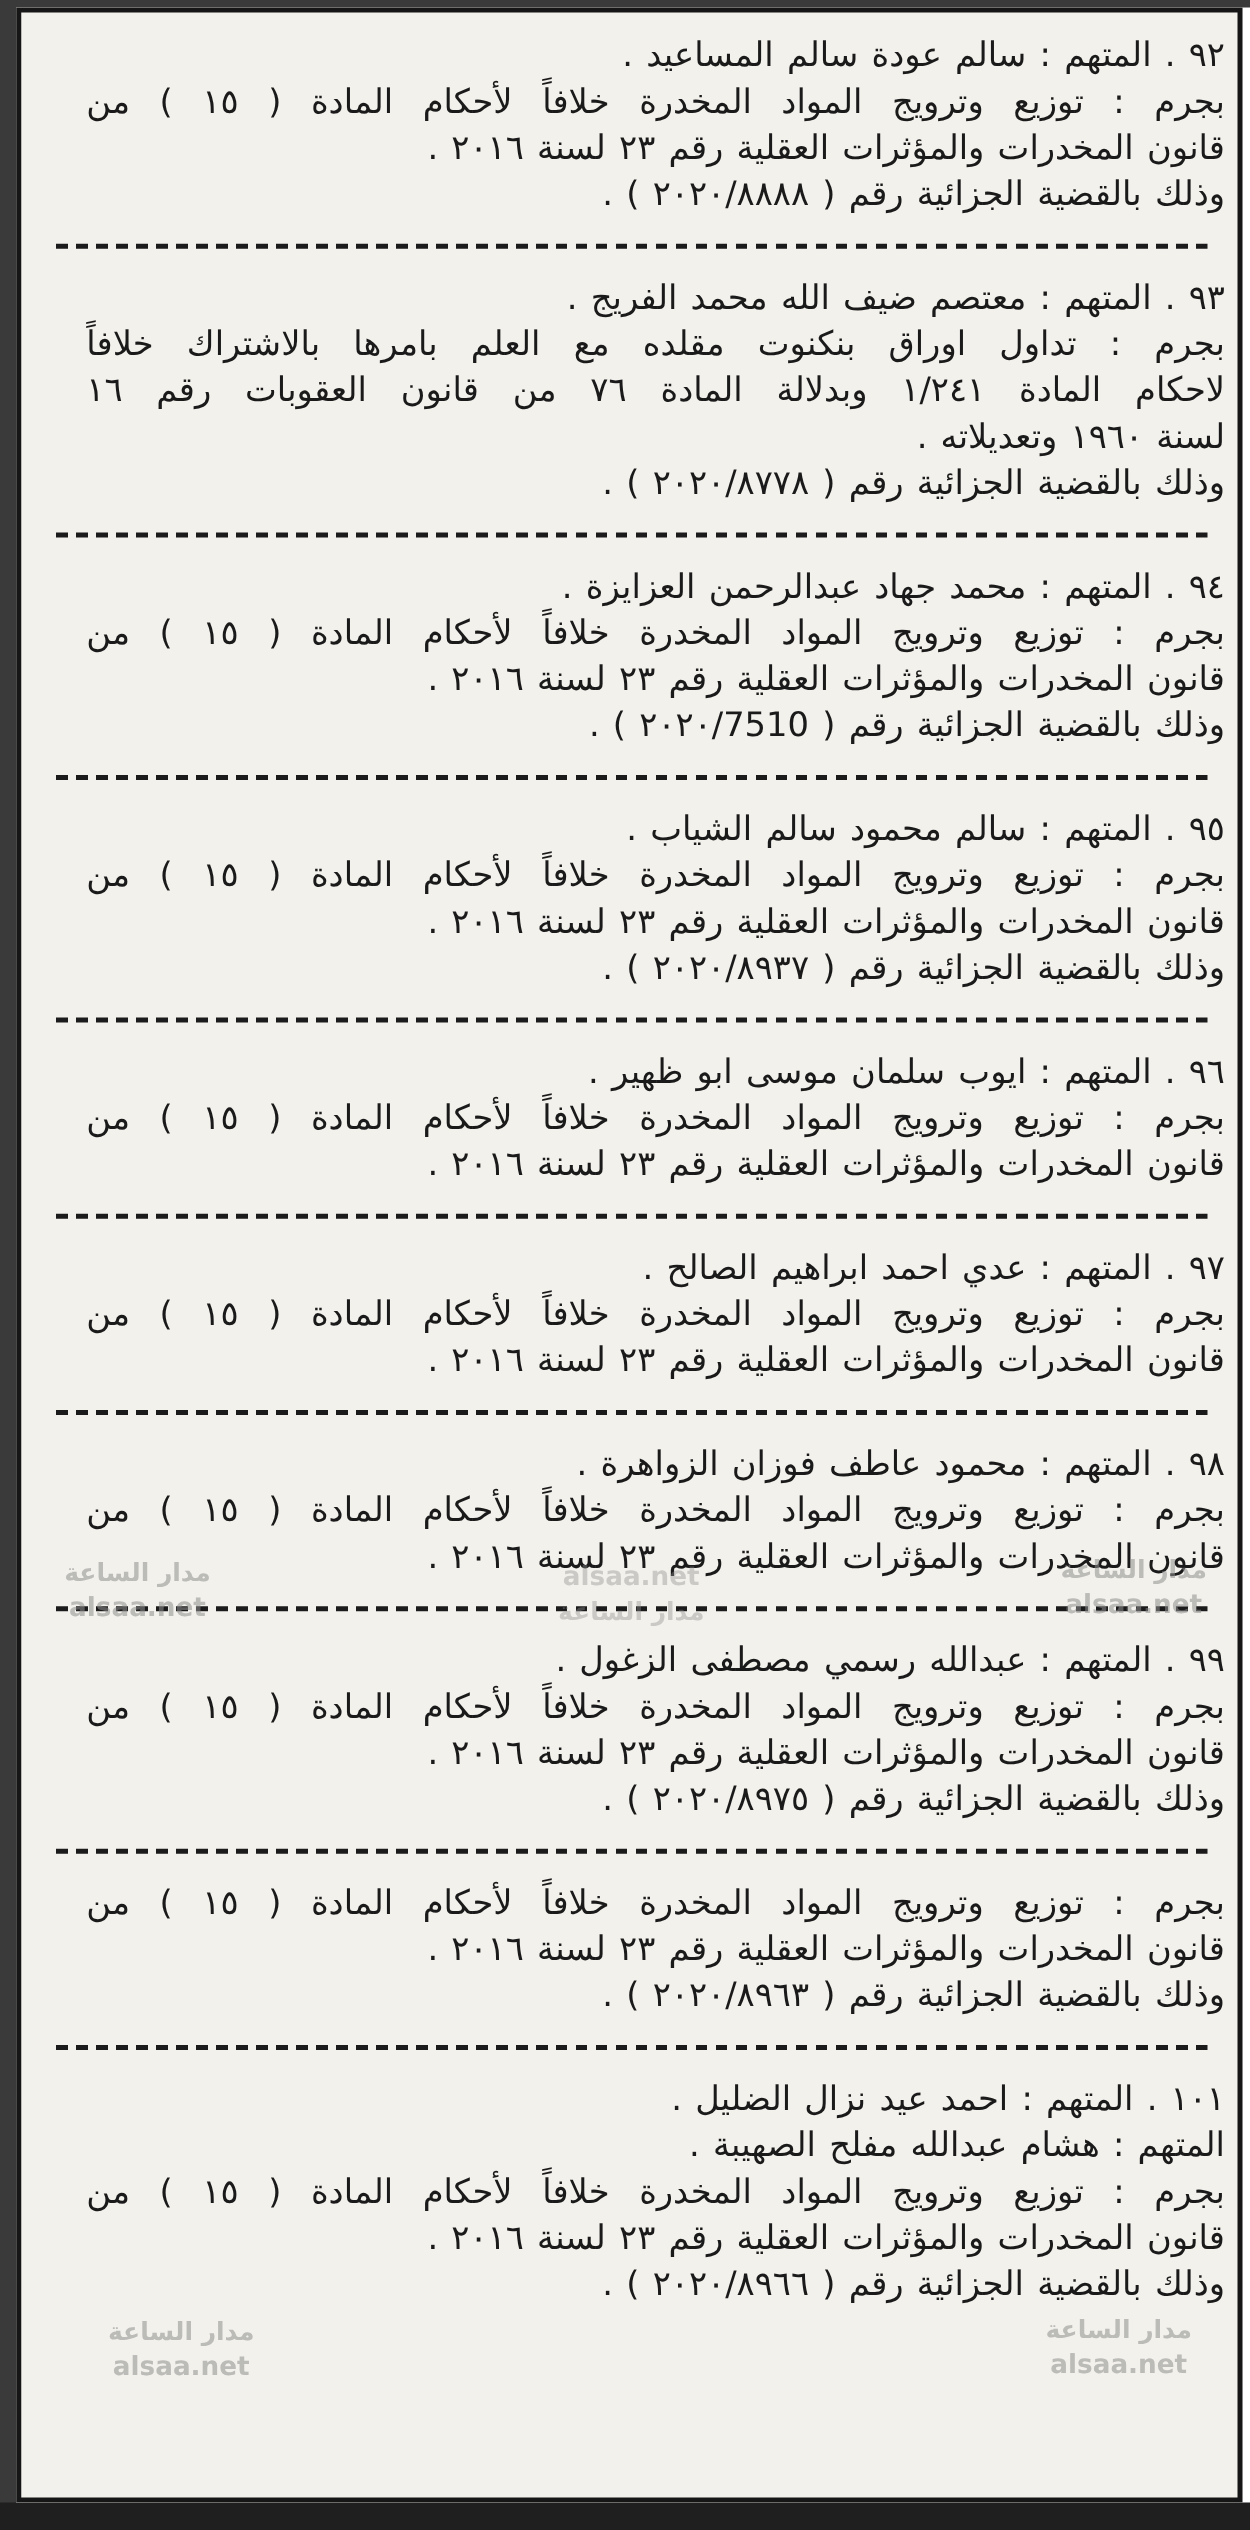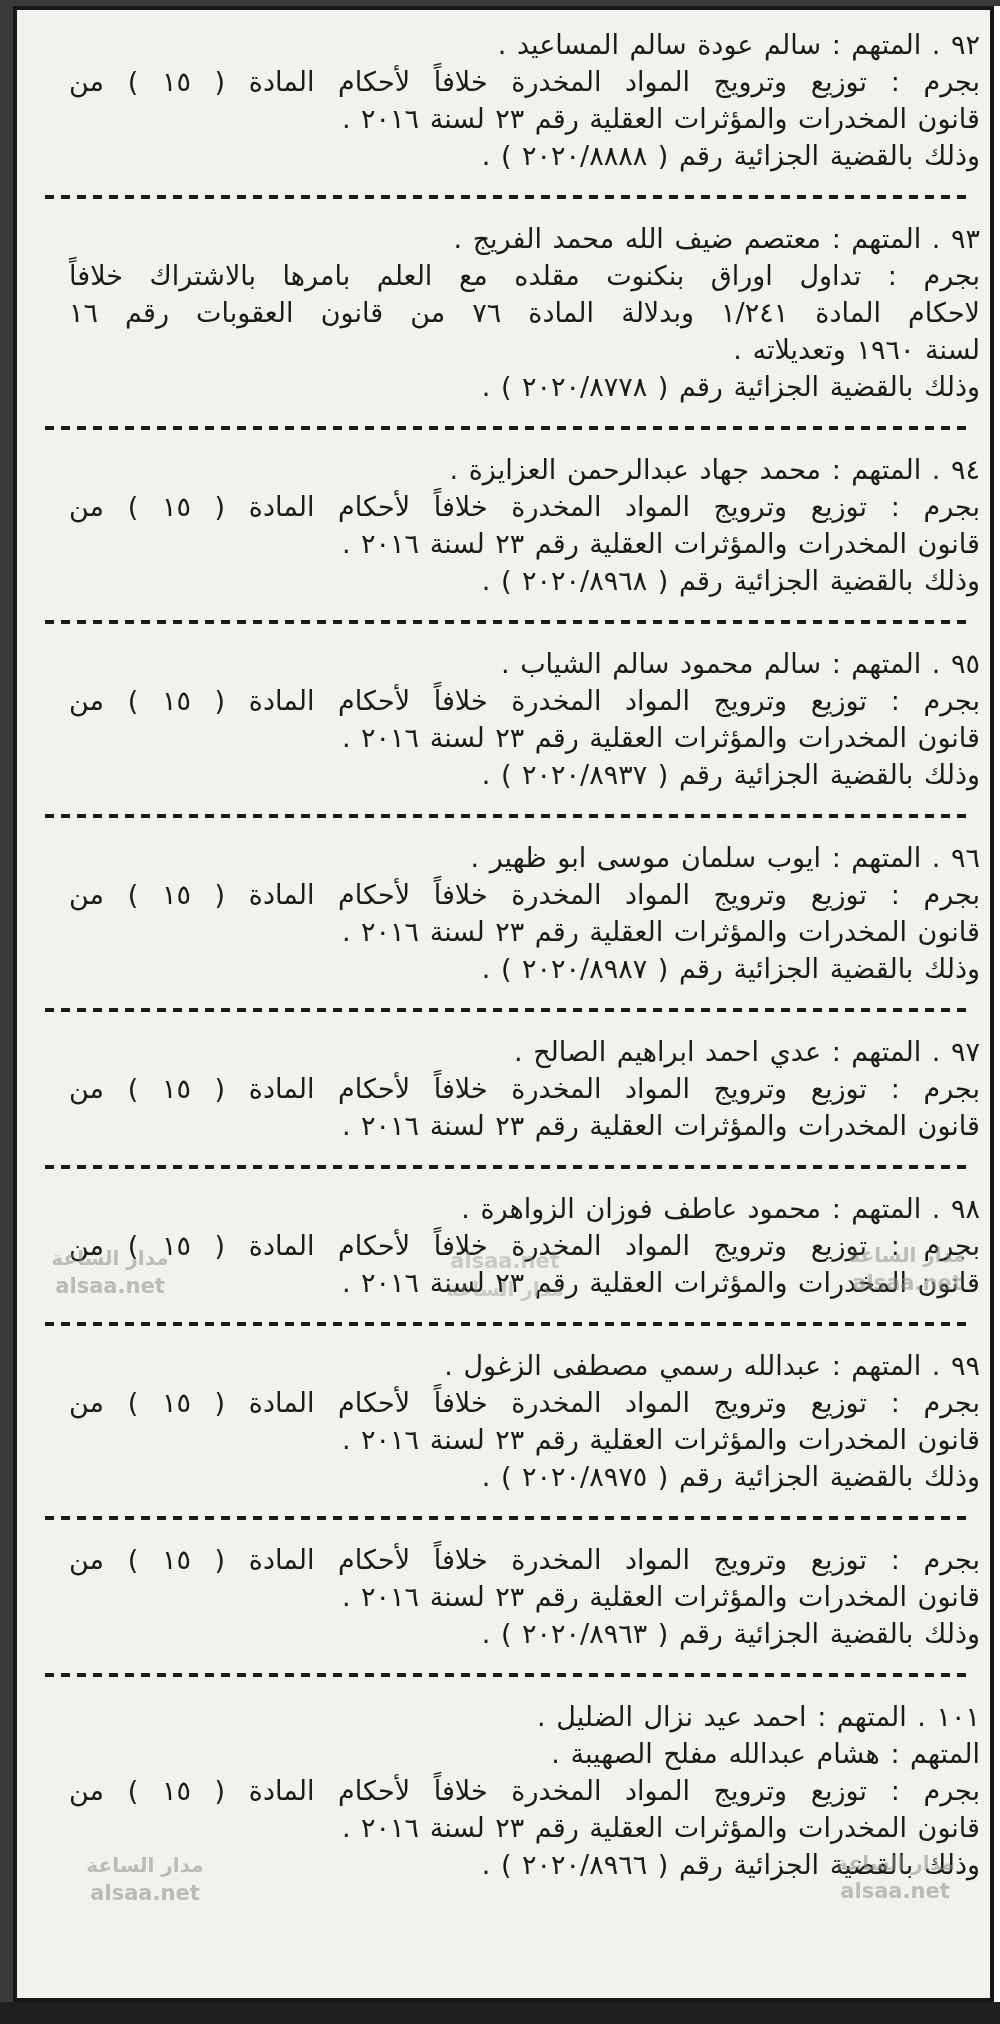--- a/index.html
+++ b/index.html
@@ -90,37 +90,36 @@
       <div class="line justify">لاحكام المادة ١/٢٤١ وبدلالة المادة ٧٦ من قانون العقوبات رقم ١٦</div>
       <div class="line">لسنة ١٩٦٠ وتعديلاته .</div>
       <div class="line">وذلك بالقضية الجزائية رقم ( ٢٠٢٠/٨٧٧٨ ) .</div>
     </section>
     <div class="sep"></div>
 
     <section class="entry">
       <div class="line">٩٤ . المتهم : محمد جهاد عبدالرحمن العزايزة .</div>
       <div class="line justify">بجرم : توزيع وترويج المواد المخدرة خلافاً لأحكام المادة ( ١٥ ) من</div>
       <div class="line">قانون المخدرات والمؤثرات العقلية رقم ٢٣ لسنة ٢٠١٦ .</div>
-      <div class="line">وذلك بالقضية الجزائية رقم ( ٢٠٢٠/٨٩٦٨ ) .</div>
+      <div class="line">وذلك بالقضية الجزائية رقم ( ٢٠٢٠/7510 ) .</div>
     </section>
     <div class="sep"></div>
 
     <section class="entry">
       <div class="line">٩٥ . المتهم : سالم محمود سالم الشياب .</div>
       <div class="line justify">بجرم : توزيع وترويج المواد المخدرة خلافاً لأحكام المادة ( ١٥ ) من</div>
       <div class="line">قانون المخدرات والمؤثرات العقلية رقم ٢٣ لسنة ٢٠١٦ .</div>
       <div class="line">وذلك بالقضية الجزائية رقم ( ٢٠٢٠/٨٩٣٧ ) .</div>
     </section>
     <div class="sep"></div>
 
     <section class="entry">
       <div class="line">٩٦ . المتهم : ايوب سلمان موسى ابو ظهير .</div>
       <div class="line justify">بجرم : توزيع وترويج المواد المخدرة خلافاً لأحكام المادة ( ١٥ ) من</div>
       <div class="line">قانون المخدرات والمؤثرات العقلية رقم ٢٣ لسنة ٢٠١٦ .</div>
-      <div class="line">وذلك بالقضية الجزائية رقم ( ٢٠٢٠/٨٩٨٧ ) .</div>
     </section>
     <div class="sep"></div>
 
     <section class="entry">
       <div class="line">٩٧ . المتهم : عدي احمد ابراهيم الصالح .</div>
       <div class="line justify">بجرم : توزيع وترويج المواد المخدرة خلافاً لأحكام المادة ( ١٥ ) من</div>
       <div class="line">قانون المخدرات والمؤثرات العقلية رقم ٢٣ لسنة ٢٠١٦ .</div>
     </section>
     <div class="sep"></div>
 

